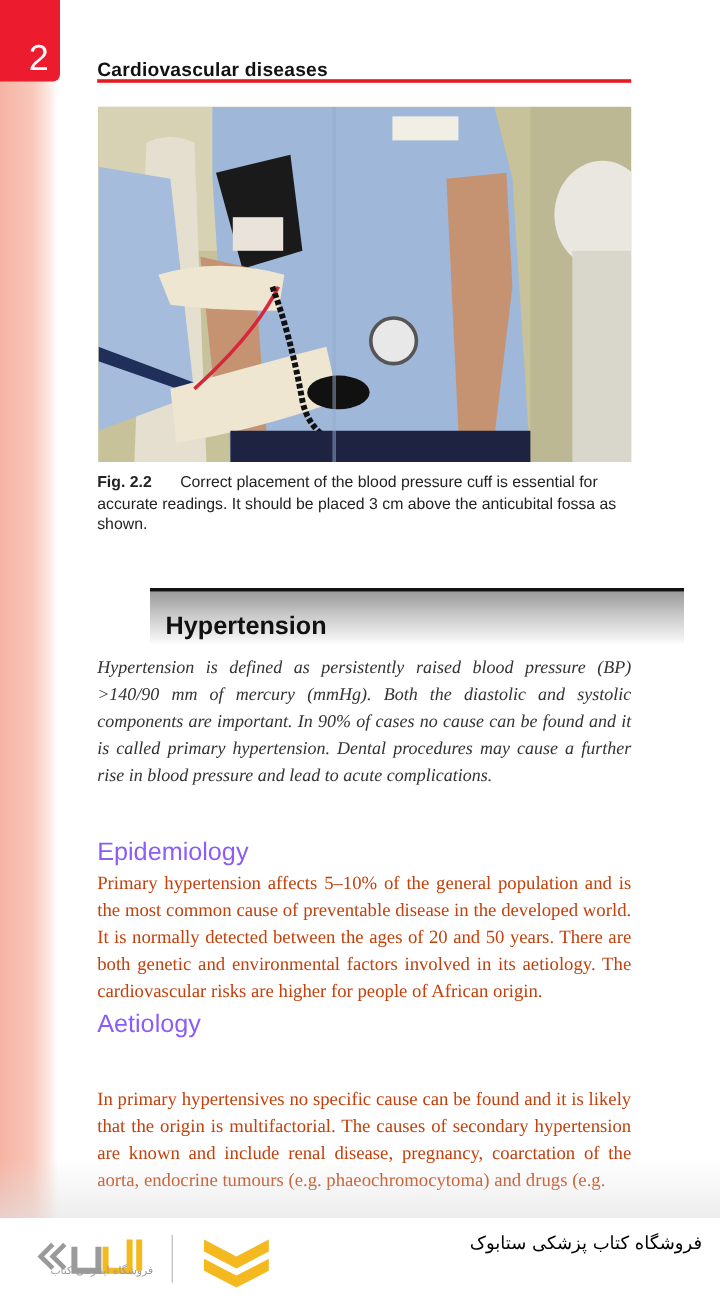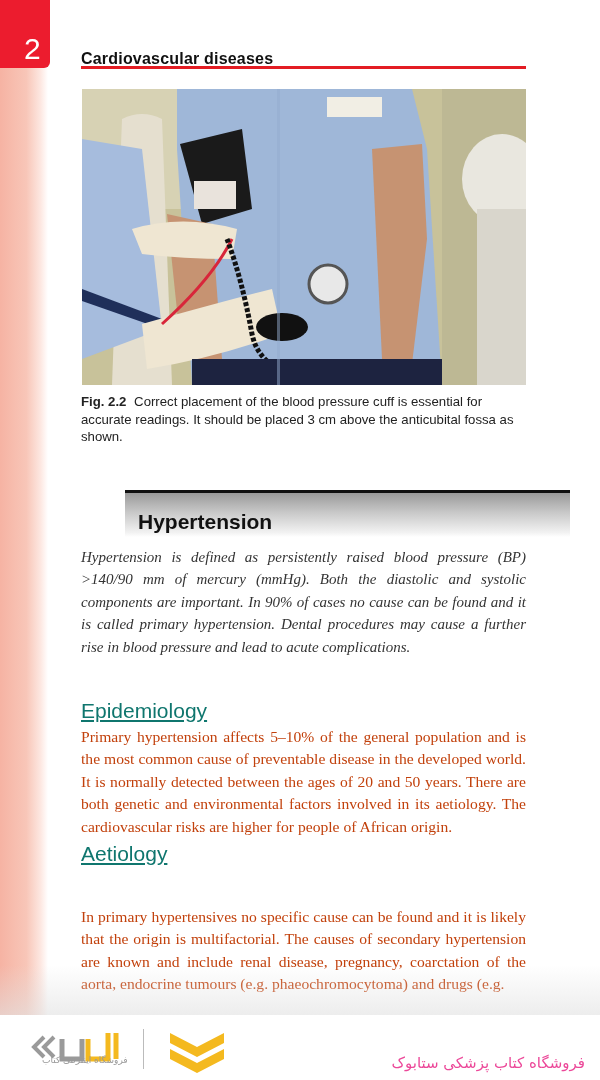--- a/index.html
+++ b/index.html
@@ -8,40 +8,40 @@
     background:linear-gradient(to right, #f6b3a3 0%, #f8c6b8 55%, #fde8e2 85%, #ffffff 100%); }
   .chapter-tab { position:absolute; left:0; top:0; width:50px; height:68px; background:#ec1c2e; border-bottom-right-radius:6px; }
   .chapter-num { position:absolute; left:24px; top:34px; color:#fff; font-family:"Liberation Sans", sans-serif; font-size:30px; line-height:30px; }
   .running-head { position:absolute; left:81px; top:50px; font-family:"Liberation Sans", sans-serif; font-size:16px; font-weight:bold; color:#111; letter-spacing:0.2px; }
   .head-rule { position:absolute; left:81px; top:66px; width:445px; height:3px; background:#e31c23; }
 
   .photo { position:absolute; left:82px; top:89px; width:444px; height:296px; overflow:hidden; background:#b9b38a; }
   .photo svg { width:100%; height:100%; display:block; }
 
   .caption { position:absolute; left:81px; top:393px; width:445px; font-family:"Liberation Sans", sans-serif; font-size:13.2px; line-height:17.5px; color:#222; }
-  .caption .fig-label { font-weight:bold; margin-right:4px; }
+  .caption .fig-label { font-weight:bold; margin-right:20px; }
 
   .section-banner { position:absolute; left:81px; top:490px; width:445px; height:44px; border-top:3px solid #111;
     background:linear-gradient(to bottom, #9a9a9a 0%, #c9c9c9 45%, #f2f2f2 90%, #ffffff 100%);margin-left:44px; }
   .section-title { position:absolute; left:13px; top:17px; font-family:"Liberation Sans", sans-serif; font-weight:bold; font-size:21px; color:#111; }
 
   .intro { position:absolute; left:81px; top:546px; width:445px; font-style:italic; font-size:15px; line-height:22.4px; text-align:justify; color:#333; }
 
-  .subhead { position:absolute; left:81px; font-family:"Liberation Sans", sans-serif; font-size:21px; color:#0f766e;text-decoration:underline; }
+  .subhead { position:absolute; left:81px; font-family:"Liberation Sans", sans-serif; font-size:21px; color:#8b5cf6; }
   .body-text { position:absolute; left:81px; width:445px; font-size:15.6px; line-height:22.4px; text-align:justify; color:#c2410c; }
 
   .bottom-fade { position:absolute; left:0; top:965px; width:600px; height:50px;
     background:linear-gradient(to bottom, rgba(255,255,255,0) 0%, rgba(225,225,225,0.6) 100%); }
 
   .footer { position:absolute; left:0; top:1015px; width:600px; height:65px; background:#fff; }
   .logo-mark { position:absolute; left:30px; top:14px; width:98px; height:36px; }
   .logo-sub { position:absolute; left:42px; top:40px; font-family:"DejaVu Sans", sans-serif; font-size:9px; color:#999; }
   .logo-divider { position:absolute; left:143px; top:14px; width:1px; height:40px; background:#bbb; }
   .logo-chevron { position:absolute; left:168px; top:14px; width:58px; height:46px; }
-  .store-fa { position:absolute; right:15px; top:12px; font-family:"DejaVu Sans", sans-serif; font-size:15px; color:#ec4899; direction:rtl;margin-top:27px; }
+  .store-fa { position:absolute; right:15px; top:12px; font-family:"DejaVu Sans", sans-serif; font-size:15px; color:#000000; direction:rtl; }
   .store-url { position:absolute; right:14px; top:38px; font-family:"DejaVu Sans", sans-serif; font-size:18px; letter-spacing:5px; color:#111; }
   .store-url .accent { color:#f4b91f; }
 </style>
 </head>
 <body>
 
 <div class="side-band"></div>
 <div class="chapter-tab">
   <span class="chapter-num">2</span>
 </div>

